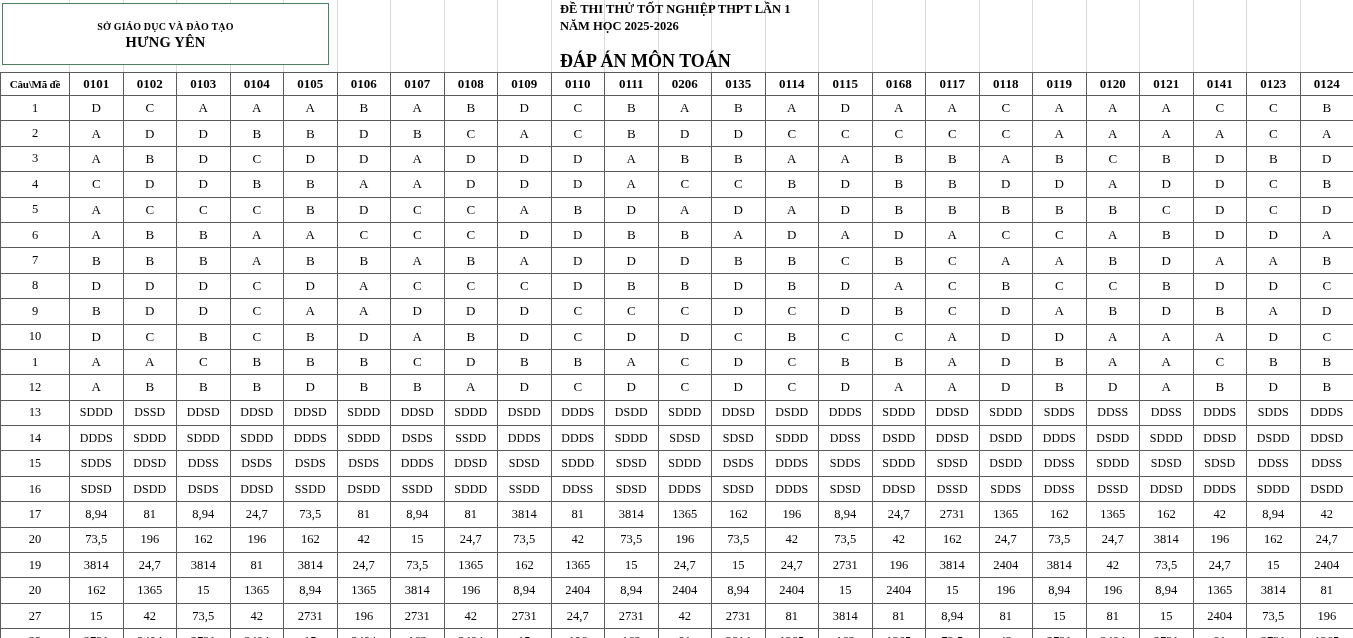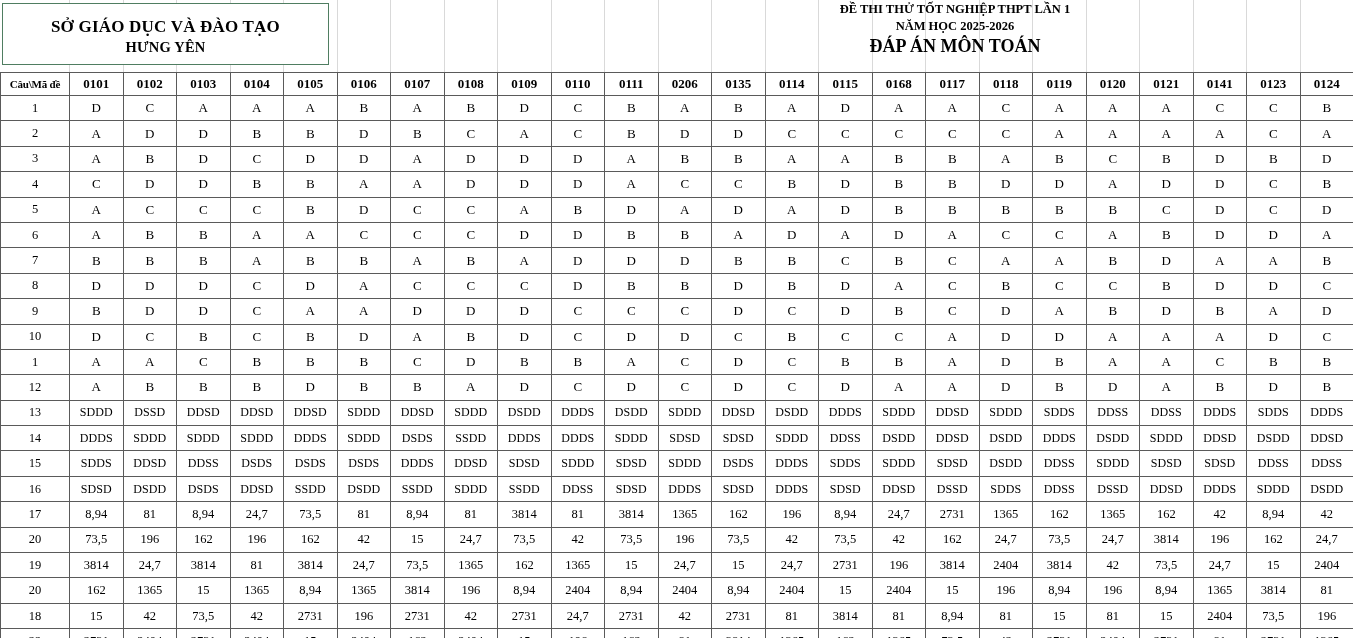--- a/index.html
+++ b/index.html
@@ -38,53 +38,53 @@
     box-sizing: border-box;
     border: 1.5px solid #4f7d61;
     background: #ffffff;
     display: flex;
     flex-direction: column;
     align-items: center;
     justify-content: center;
     padding-top: 4px;
   }
   .org-line1 {
-    font-size: 17px;
+    font-size: 10px;
     font-weight: bold;
     letter-spacing: 0.2px;
     line-height: 1.25;
   }
   .org-line2 {
     font-size: 14.5px;
     font-weight: bold;
     letter-spacing: 0.2px;
     line-height: 1.25;
   }
   .exam-box {
     position: absolute;
     left: 560px;
     top: 2px;
     width: 790px;
-    text-align: center;
+    text-align: left;
   }
   .exam-line1 {
     font-size: 12.5px;
     font-weight: bold;
     line-height: 1.25;
   }
   .exam-line2 {
     font-size: 12.5px;
     font-weight: bold;
     line-height: 1.3;
   }
   .exam-line3 {
     font-size: 18px;
     font-weight: bold;
     line-height: 1.3;
-    margin-top: 1px;
+    margin-top: 16px;
   }
 
   
   .guides {
     position: absolute;
     left: 0;
     top: 0;
     width: 1353px;
     height: 72px;
     pointer-events: none;
@@ -774,21 +774,21 @@
           <td>15</td>
           <td>196</td>
           <td>8,94</td>
           <td>196</td>
           <td>8,94</td>
           <td>1365</td>
           <td>3814</td>
           <td>81</td>
         </tr>
         <tr class="row-num">
-          <td class="rownum">18</td>
+          <td class="rownum">27</td>
           <td>15</td>
           <td>42</td>
           <td>73,5</td>
           <td>42</td>
           <td>2731</td>
           <td>196</td>
           <td>2731</td>
           <td>42</td>
           <td>2731</td>
           <td>24,7</td>

